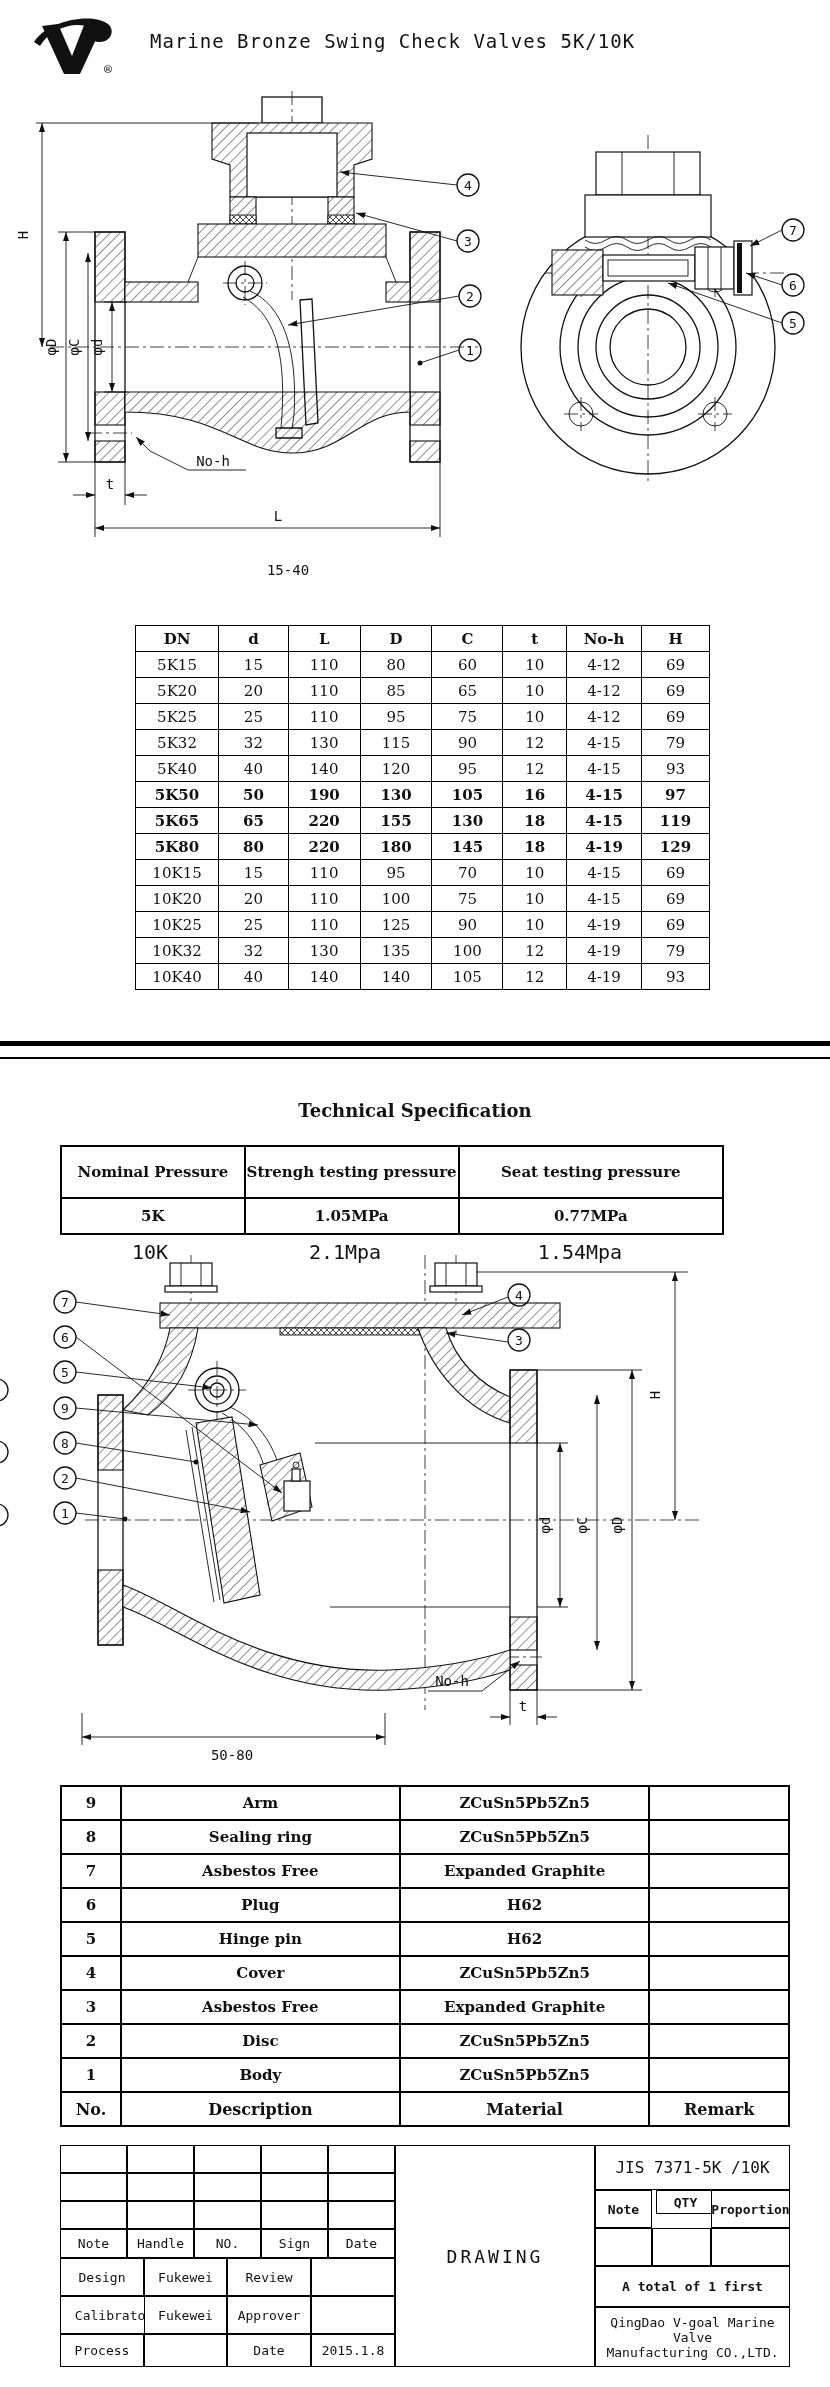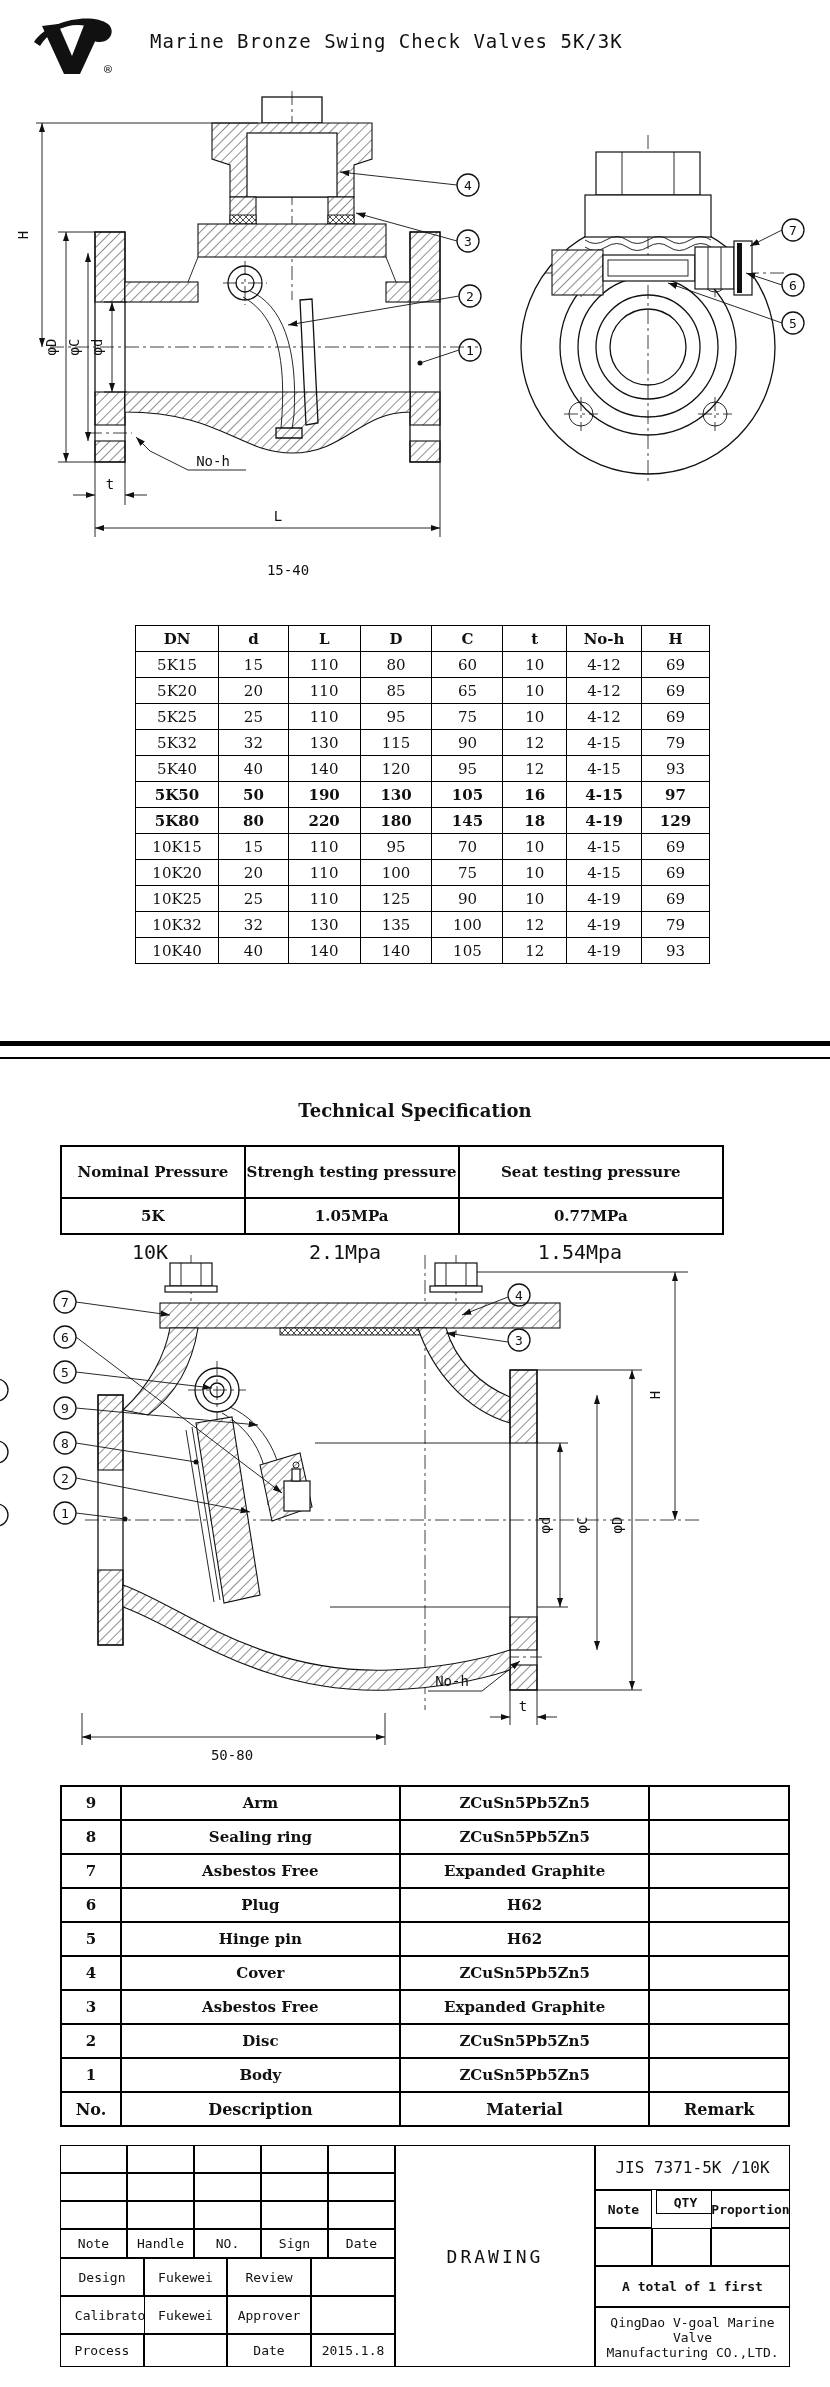--- a/index.html
+++ b/index.html
@@ -64,21 +64,21 @@
         <path d="M0,0.8 L9.5,4 L0,7.2 Z" fill="#111"></path>
       </marker>
     </defs>
   </svg>
 
   <svg class="abs" style="left:30px;top:12px" width="90" height="68" viewBox="0 0 90 68">
     <path d="M12,14 L28,12 L42,44 L56,8 L74,10 L50,62 L34,62 Z" fill="#111"></path>
     <path d="M4,30 C18,8 62,0 78,12 C86,19 80,30 70,30 C60,30 56,22 62,16 C46,8 20,16 10,34 Z" fill="#111"></path>
     <text x="74" y="62" font-size="13" fill="#111">®</text>
   </svg>
-  <div class="abs cad" id="hdr-title">Marine Bronze Swing Check Valves 5K/3K</div>
+  <div class="abs cad" id="hdr-title">Marine Bronze Swing Check Valves 5K/10K</div>
 
   <svg class="abs" style="left:0;top:85px" width="830" height="505" viewBox="0 0 830 505">
 
     <line class="cl" x1="50" y1="262" x2="478" y2="262"></line>
     <line class="cl" x1="292" y1="6" x2="292" y2="215"></line>
 
     <rect class="sf" x="95" y="147" width="30" height="70"></rect>
     <rect class="sf" x="95" y="307" width="30" height="33"></rect>
     <rect class="sf" x="95" y="356" width="30" height="21"></rect>
     <rect class="s" x="95" y="147" width="30" height="230"></rect>
@@ -288,20 +288,30 @@
         </tr>
         <tr class="bold">
           <td>5K50</td>
           <td>50</td>
           <td>190</td>
           <td>130</td>
           <td>105</td>
           <td>16</td>
           <td>4-15</td>
           <td>97</td>
+        </tr>
+        <tr class="bold">
+          <td>5K65</td>
+          <td>65</td>
+          <td>220</td>
+          <td>155</td>
+          <td>130</td>
+          <td>18</td>
+          <td>4-15</td>
+          <td>119</td>
         </tr>
         <tr class="bold">
           <td>5K80</td>
           <td>80</td>
           <td>220</td>
           <td>180</td>
           <td>145</td>
           <td>18</td>
           <td>4-19</td>
           <td>129</td>

